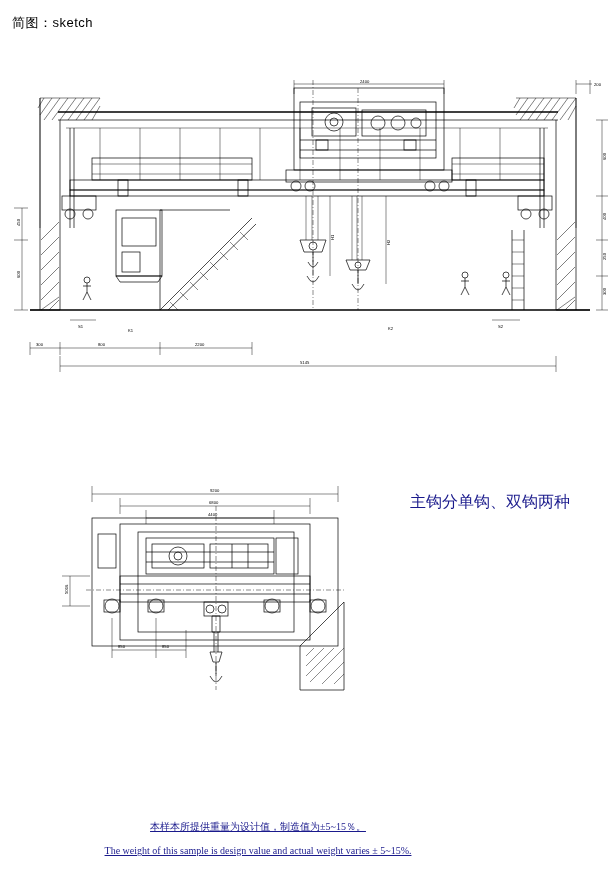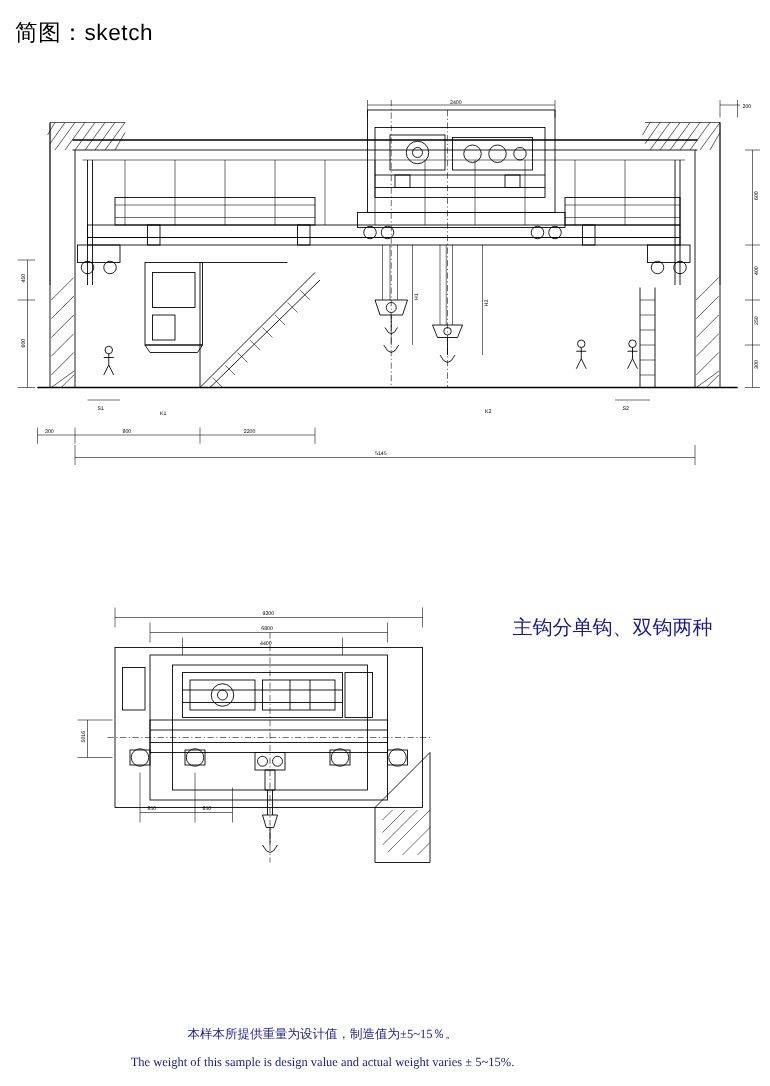--- a/index.html
+++ b/index.html
@@ -18,40 +18,41 @@
   .page {
     position: absolute;
     left: 0; top: 0;
     width: 616px;
     height: 869px;
   }
   .title {
     position: absolute;
     left: 12px;
     top: 14px;
-    font-size: 18px;
+    font-size: 13px;
     letter-spacing: 0.5px;
     color: #000;
     white-space: nowrap;
   }
   .note-side {
     position: absolute;
     left: 410px;
     top: 492px;
     font-size: 16px;
     color: #1a1a8c;
     white-space: nowrap;
   }
   .footnote {
     position: absolute;
     width: 516px;
     text-align: center;
     font-size: 10px;
     color: #1a1a8c;
     font-family: "Liberation Serif", serif;
+    text-decoration: underline;
   }
   .footnote.cn { top: 820px; }
   .footnote.en { top: 845px; text-align: center; }
 
   .drawing {
     position: absolute;
     left: 0;
     top: 0;
   }
   svg { display: block; }

